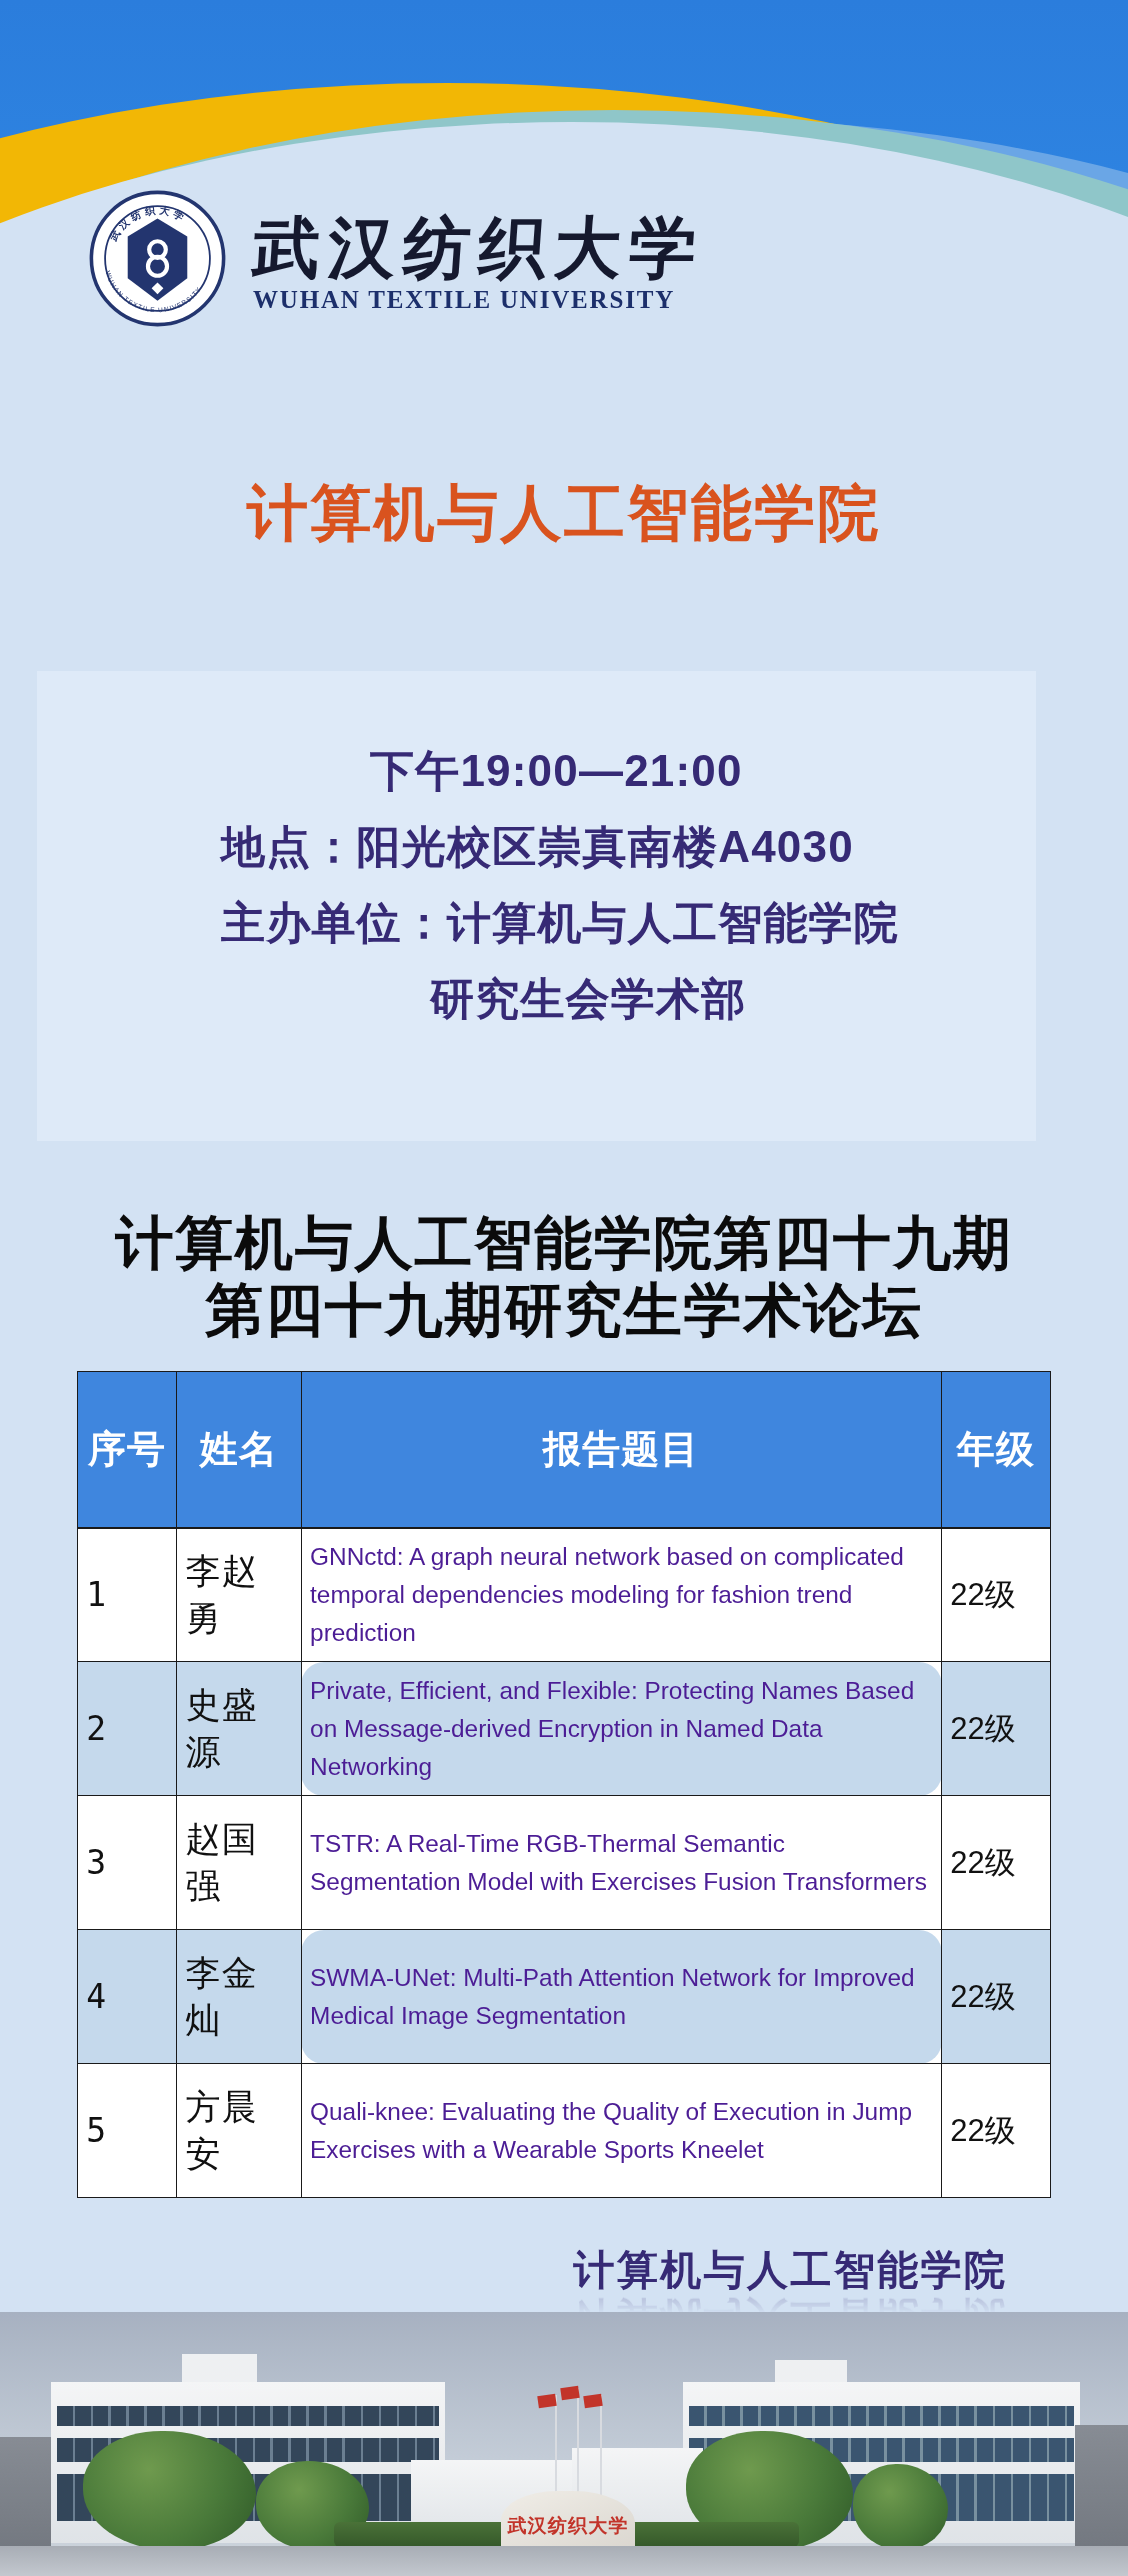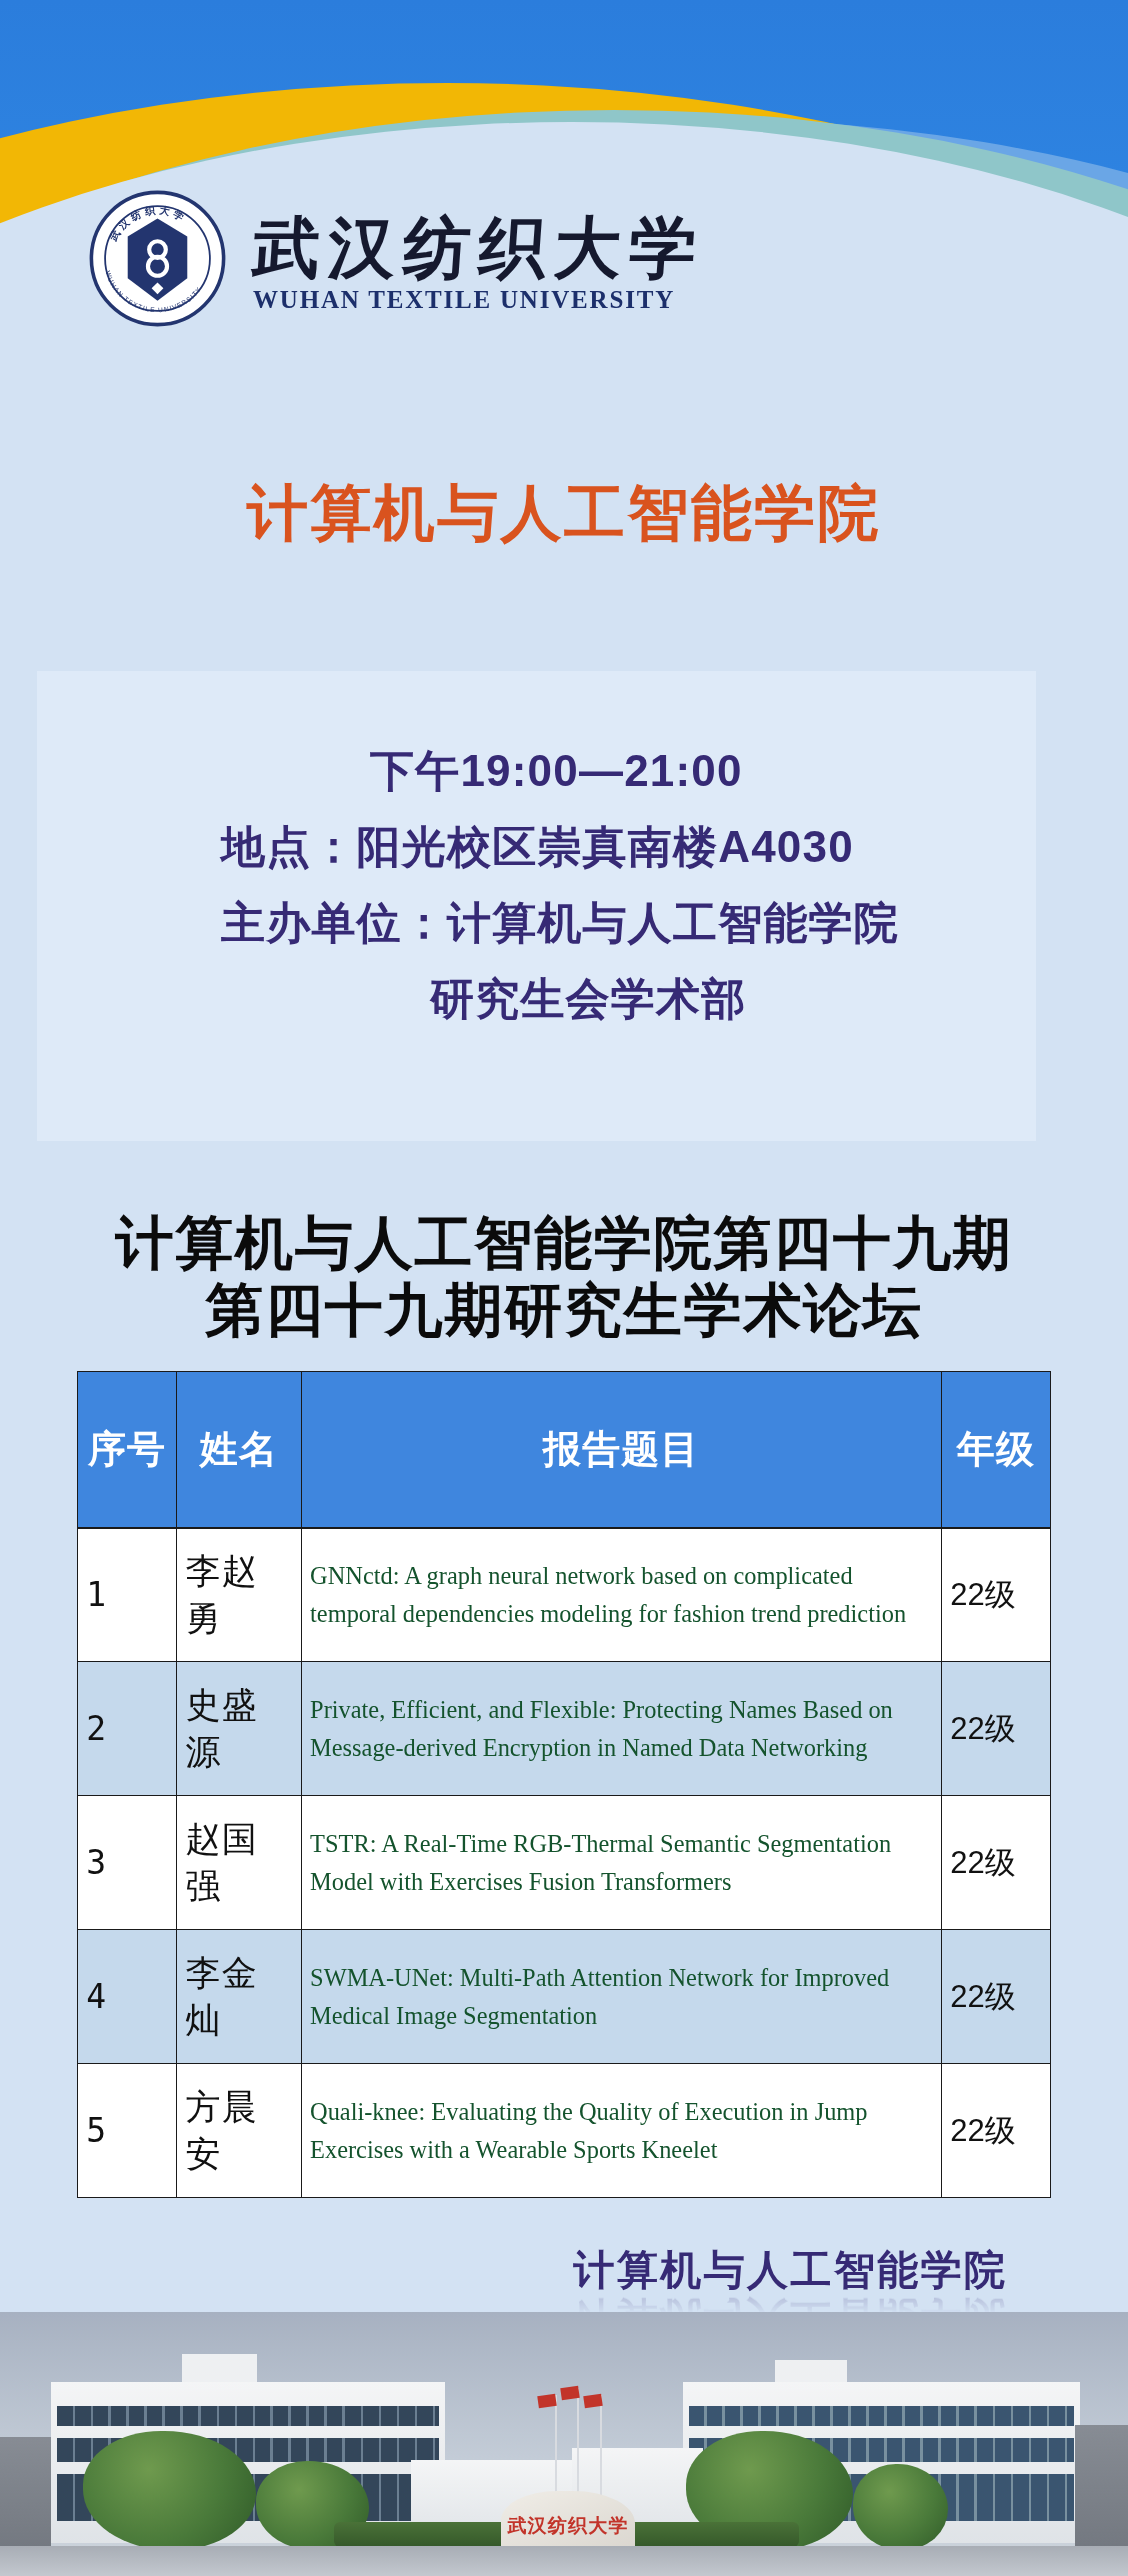--- a/index.html
+++ b/index.html
@@ -56,21 +56,21 @@
   .roster col.c-no{width:10.2%;} .roster col.c-name{width:12.8%;}
   .roster col.c-title{width:65.8%;} .roster col.c-grade{width:11.2%;}
   .roster th,.roster td{border:1.2px solid #1a1a1a;vertical-align:middle;padding:3.6px 8.3px;}
   .roster thead th{background:var(--th-blue);color:#fff;height:156px;
                    font-size:38px;font-weight:700;letter-spacing:1.2px;}
   .roster thead th{border-bottom-width:2.4px;}
   .roster tbody tr{height:134px;}
   .roster tbody tr:nth-child(even){background:var(--row-alt);}
   .cell-no{font-family:"DejaVu Sans Mono",monospace;font-size:33px;color:#111;}
   .cell-name{font-size:35px;color:#111;letter-spacing:1.2px;}
-  .cell-title{font-family:Liberation Serif, serif;font-size:24.4px;line-height:38px;color:#14532d;}
+  .cell-title{font-family:Liberation Sans, sans-serif;font-size:24.4px;line-height:38px;color:#4c1d95;border-radius:23px;}
   .cell-grade{font-size:31px;color:#111;}
   
   .signature{position:absolute;left:537px;top:2243px;width:507px;text-align:center;
              font-size:41px;font-weight:900;letter-spacing:2.4px;color:var(--indigo);
              -webkit-box-reflect:below -8.3px linear-gradient(transparent 55%,rgba(54,42,117,.25));}
   
   .photo{position:absolute;left:0;top:2312px;width:1128px;height:264px;overflow:hidden;
          background:linear-gradient(180deg,#a7b1c1 0%,#c3ccd7 55%,#ccd3db 100%);}
   .photo *{position:absolute;}
   .bld{background:linear-gradient(180deg,#f4f5f6,#dfe3e7);}

